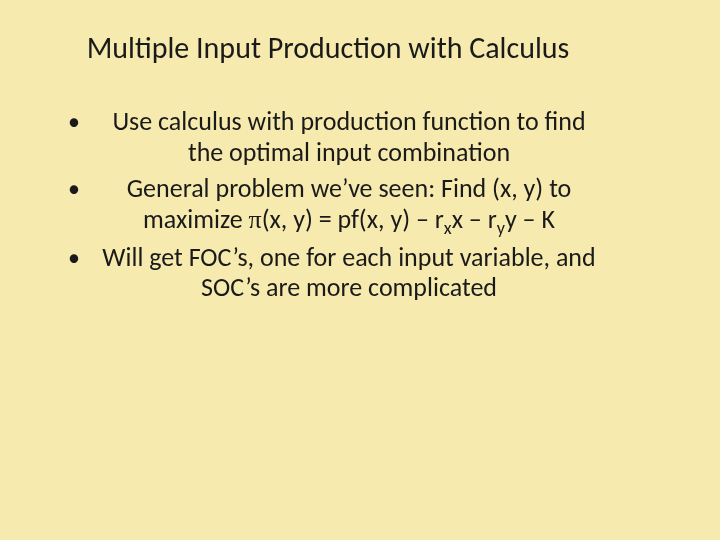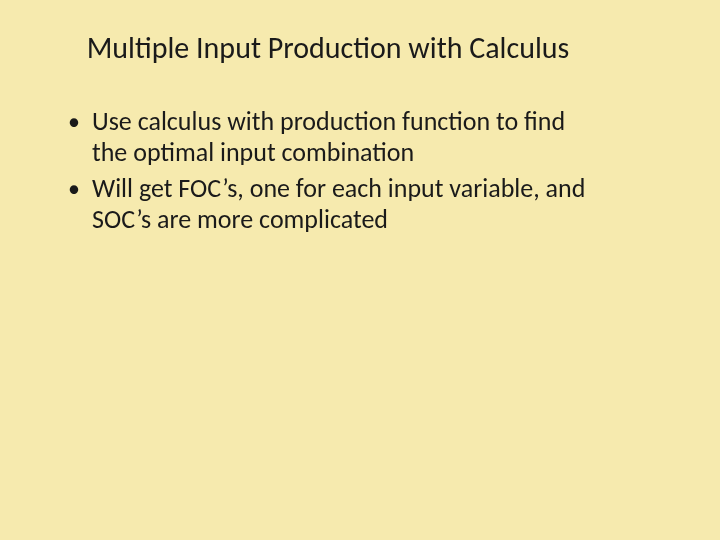--- a/index.html
+++ b/index.html
@@ -32,20 +32,21 @@
     list-style: none;
     margin: 0;
     padding: 0 0 0 22px;
   }
   ul.bullets > li {
     position: relative;
     font-size: 26px;
     line-height: 1.18;
     margin: 0 0 6px 0;
     padding-left: 20px;
+    text-align: center;
   }
   ul.bullets > li::before {
     content: "•";
     position: absolute;
     left: -4px;
     top: 0;
     font-size: 24px;
     line-height: 1.3;
   }
   .sub {
@@ -63,20 +64,23 @@
 <div class="slide">
 
   <h1 class="title">Multiple Input Production with Calculus</h1>
 
   <ul class="bullets">
 
     <li>
       <span>Use calculus with production function to find the optimal input combination</span>
     </li>
 
+    <li>
+      <span>General problem we’ve seen: Find (x, y) to maximize </span><span class="pi">π</span><span>(x, y) = pf(x, y) – r</span><span class="sub">x</span><span>x – r</span><span class="sub">y</span><span>y – K</span>
+    </li>
 
     <li>
       <span>Will get FOC’s, one for each input variable, and SOC’s are more complicated</span>
     </li>
 
   </ul>
 
 </div>
 
 </body></html>

